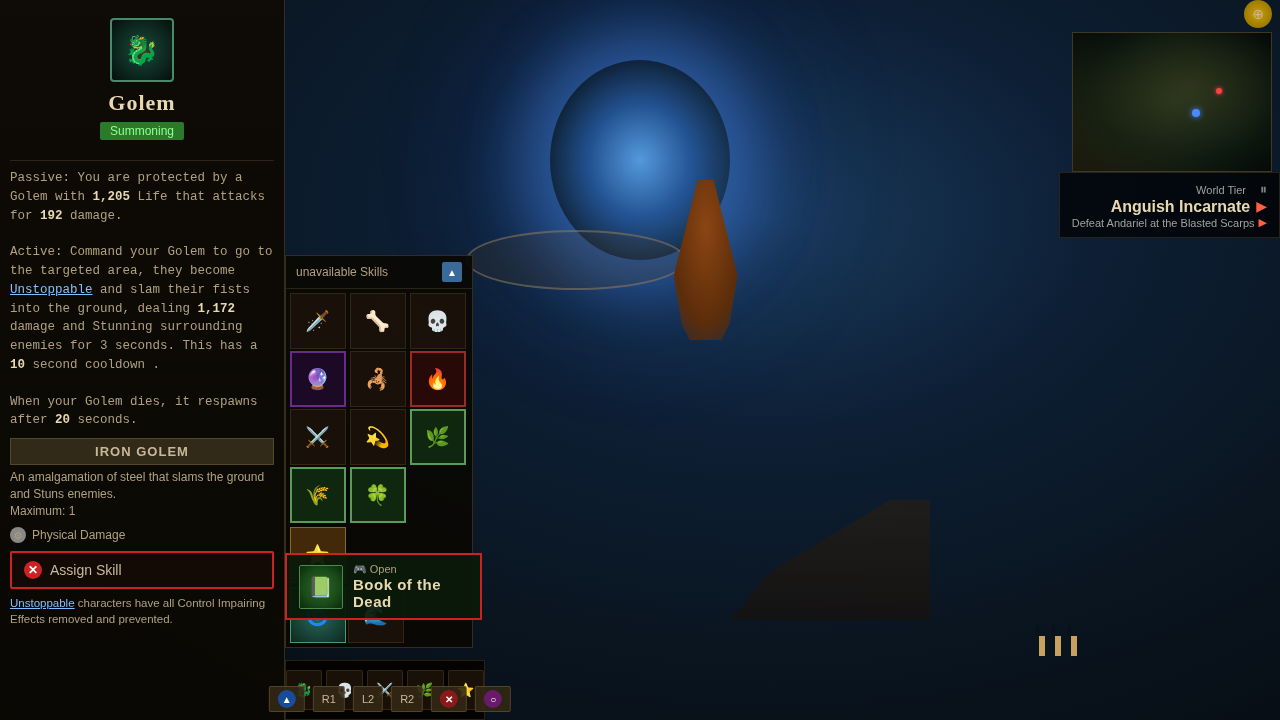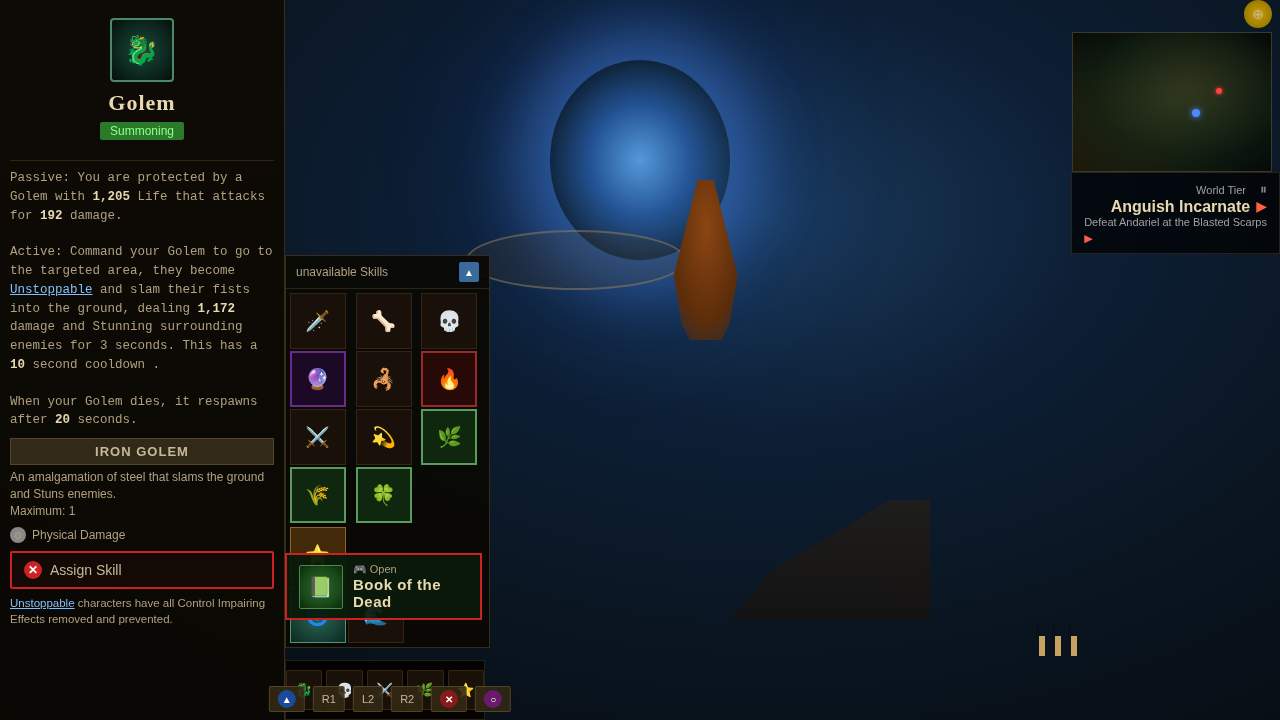--- a/index.html
+++ b/index.html
@@ -221,21 +221,21 @@
     .unstoppable-note .underline-link {
       color: #80c0ff;
       text-decoration: underline;
     }
 
     
     #middle-panel {
       position: absolute;
       top: 255px;
       left: 285px;
-      width: 205px;
+      width: 188px;
       background: rgba(10,8,3,0.92);
       border: 1px solid rgba(120,100,60,0.4);
       z-index: 10;
     }
 
     .unavailable-header {
       display: flex;
       align-items: center;
       justify-content: space-between;
       padding: 6px 10px;
@@ -729,18 +729,18 @@
 
   <div class="world-tier-area">
     <div style="display:flex; align-items:center; justify-content:flex-end; gap:14px;">
       <span class="world-tier-label">World Tier</span>
       <span class="pause-icon">⏸</span>
     </div>
     <div style="display:flex; align-items:flex-start; justify-content:flex-end; gap:6px;">
       <span class="world-tier-name">Anguish Incarnate</span>
       <span class="arrow-right">▶</span>
     </div>
-    <div style="display:flex; align-items:flex-start; justify-content:flex-end; gap:4px;flex-direction:column;">
+    <div style="display:flex; align-items:flex-end; justify-content:flex-end; gap:4px;">
       <span class="world-tier-sub">Defeat Andariel at the Blasted Scarps</span>
       <span class="arrow-right" style="font-size:11px;">▶</span>
     </div>
   </div>
 </div>
 
 </body></html>

